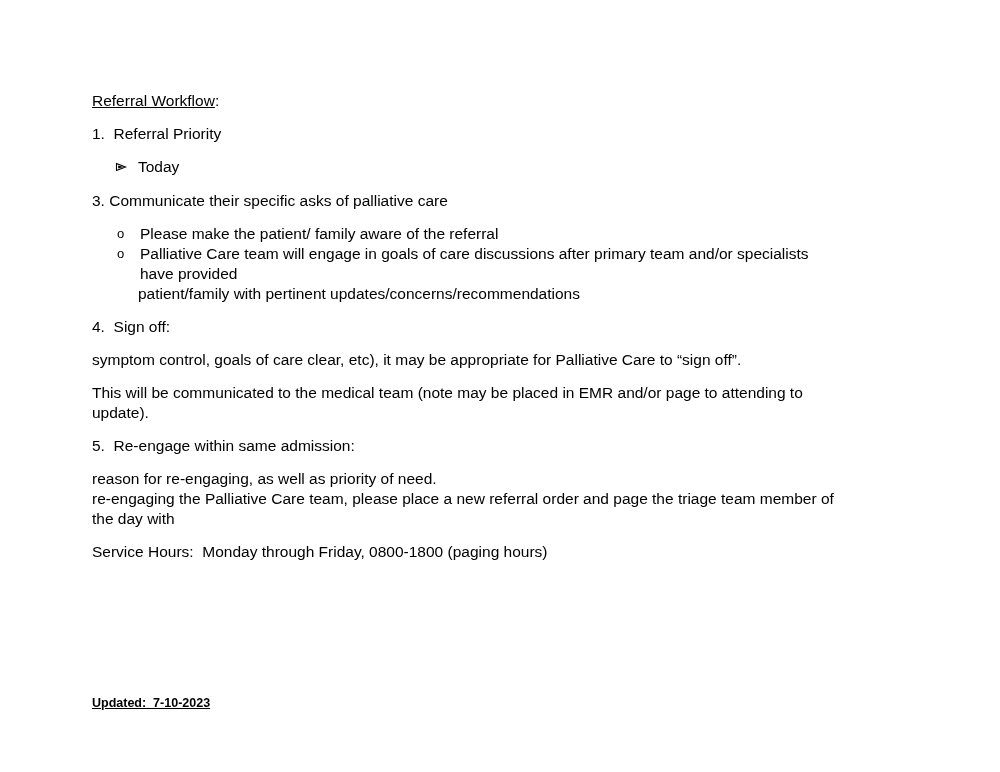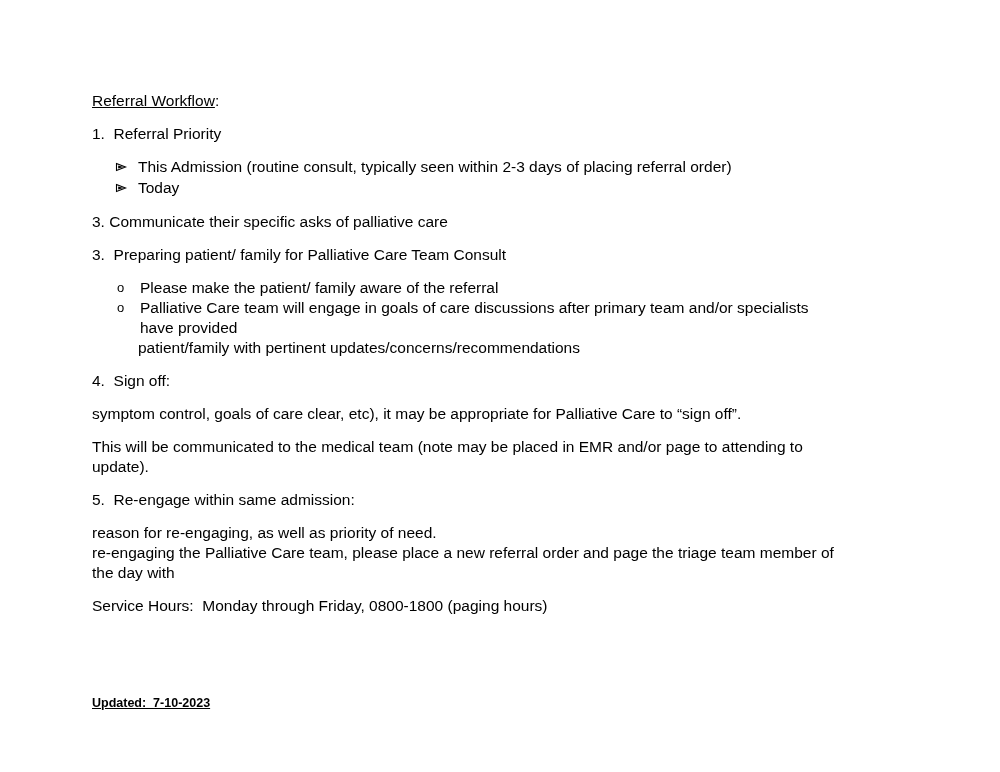--- a/index.html
+++ b/index.html
@@ -69,34 +69,26 @@
     <div class="title-line"><span class="title-underline">Referral Workflow</span><span>:</span></div>
 
     <div class="line block">1.  Referral Priority</div>
 
     <div class="bullet-group">
       <div class="bullet-row">
         <span class="bullet-marker"><svg class="arrow-svg" width="13" height="12" viewBox="0 0 13 12">
               <polygon points="1.5,2.5 10.5,6 1.5,9.5" fill="none" stroke="#000" stroke-width="1.1"></polygon>
               <polygon points="3.2,4.4 8.6,6 3.2,7.6" fill="#000" stroke="none"></polygon>
             </svg></span>
-        <span class="bullet-text">This Admission (routine consult, typically seen within 2-3 days of placing referral order)</span>
-      </div>
-      <div class="bullet-row">
-        <span class="bullet-marker"><svg class="arrow-svg" width="13" height="12" viewBox="0 0 13 12">
-              <polygon points="1.5,2.5 10.5,6 1.5,9.5" fill="none" stroke="#000" stroke-width="1.1"></polygon>
-              <polygon points="3.2,4.4 8.6,6 3.2,7.6" fill="#000" stroke="none"></polygon>
-            </svg></span>
         <span class="bullet-text">Today</span>
       </div>
     </div>
 
     <div class="line block">3. Communicate their specific asks of palliative care</div>
 
-    <div class="line block">3.  Preparing patient/ family for Palliative Care Team Consult</div>
 
     <div class="bullet-group">
       <div class="bullet-row">
         <span class="bullet-marker circle">o</span>
         <span class="bullet-text">Please make the patient/ family aware of the referral</span>
       </div>
       <div class="bullet-row">
         <span class="bullet-marker circle">o</span>
         <span class="bullet-text">Palliative Care team will engage in goals of care discussions after primary team and/or specialists have provided</span>
       </div>

